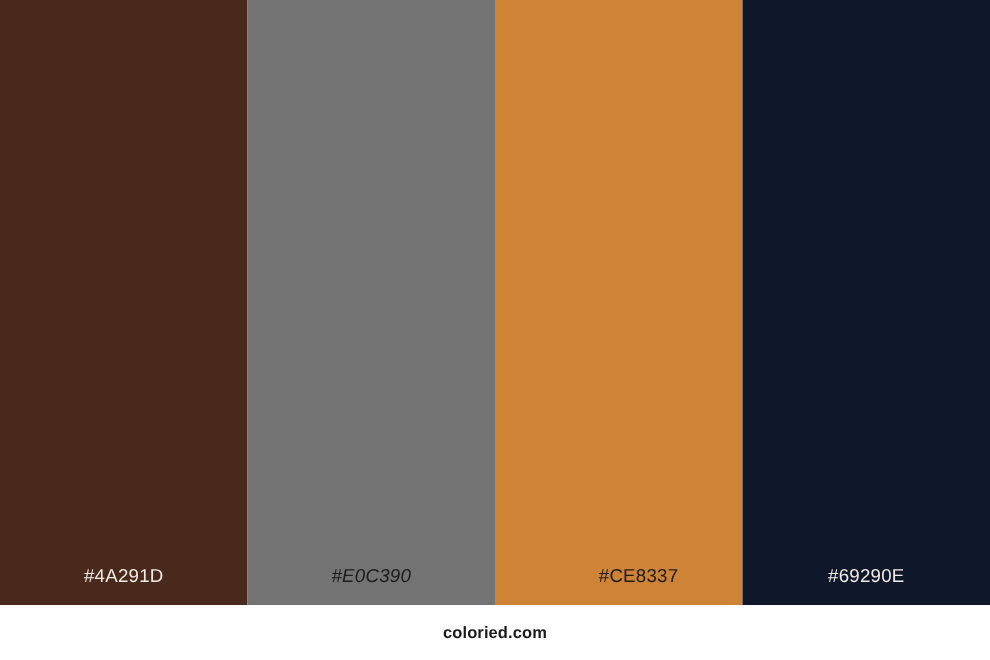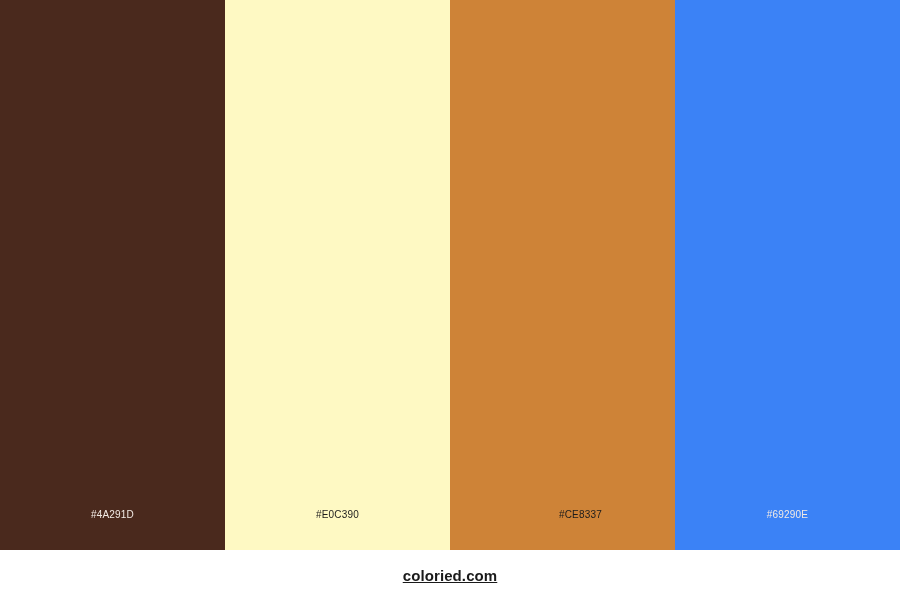--- a/index.html
+++ b/index.html
@@ -40,25 +40,25 @@
     display: flex;
     align-items: flex-end;
     justify-content: center;
   }
 
   .swatch-label {
     display: block;
     width: 100%;
     text-align: center;
     font-family: "Liberation Sans", sans-serif;
-    font-size: 10px;
+    font-size: 17px;
     font-weight: 400;
     letter-spacing: 0.2px;
     line-height: 1;
-    padding-bottom: 30px;
+    padding-bottom: 18px;
     user-select: text;
   }
 
   
   #footer {
     position: absolute;
     left: 0;
     top: 550px;
     width: 900px;
     height: 50px;
@@ -68,44 +68,43 @@
     justify-content: center;
   }
 
   #site-credit {
     font-family: "Liberation Sans", sans-serif;
     font-size: 15px;
     font-weight: 700;
     color: #1a1a1a;
     letter-spacing: 0.1px;
     line-height: 1;
-    text-decoration: underline;
   }
 </style>
 </head>
 <body>
 
 <div id="palette-page" style="background: rgb(255, 255, 255);">
 
   <div id="swatch-band" style="height: 550px;">
 
     <div class="swatch" style="background-color: rgb(74, 41, 29);">
       <span class="swatch-label" style="color: rgb(242, 234, 228);">#4A291D</span>
     </div>
 
 
-    <div class="swatch" style="background-color: #fef9c3;">
+    <div class="swatch" style="background-color: #737373; font-style: italic;">
       <span class="swatch-label" style="color: rgb(28, 28, 28);">#E0C390</span>
     </div>
 
     <div class="swatch" style="background-color: rgb(206, 131, 55);">
       <span class="swatch-label" style="color: rgb(28, 28, 28); margin-left: 36px;">#CE8337</span>
     </div>
 
-    <div class="swatch" style="background-color: #3b82f6;">
+    <div class="swatch" style="background-color: #0f172a;">
       <span class="swatch-label" style="color: rgb(242, 234, 228);">#69290E</span>
     </div>
 
   </div>
 
   <div id="footer" style="top: 550px; height: 50px; background: rgb(255, 255, 255);">
     <span id="site-credit" style="color: rgb(26, 26, 26);">coloried.com</span>
   </div>
 
 </div>

